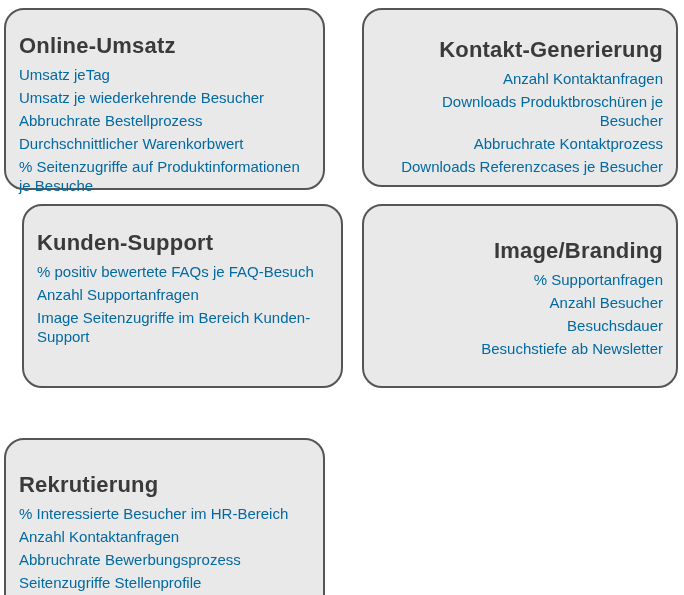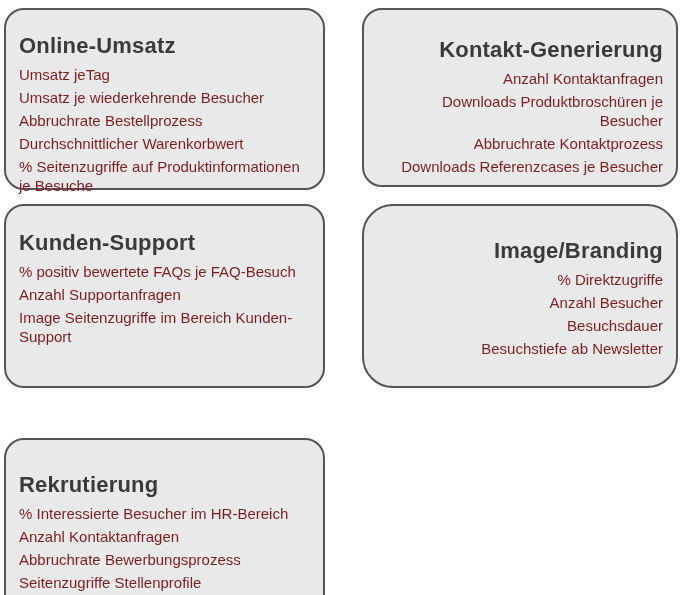--- a/index.html
+++ b/index.html
@@ -28,28 +28,28 @@
     font-weight: bold;
     color: #3a3a3a;
     letter-spacing: 0.2px;
     margin-bottom: 7px;
     line-height: 1.15;
   }
   .kpi-list { list-style: none; }
   .kpi-item {
     font-size: 15px;
     line-height: 19px;
-    color: #7f1d1d;
+    color: #0369a1;
     margin-bottom: 4px;
   }
   
   #card-0 { left: 4px;   top: 8px;   width: 321px; height: 182px; padding-top: 23px; }
   #card-1 { left: 362px; top: 8px;   width: 316px; height: 179px; padding-top: 27px; }
-  #card-2 { left: 4px;   top: 204px; width: 321px; height: 184px; }
-  #card-3 { left: 362px; top: 204px; width: 316px; height: 184px; padding-top: 32px; border-radius: 31px; }
+  #card-2 { left: 22px;   top: 204px; width: 321px; height: 184px; }
+  #card-3 { left: 362px; top: 204px; width: 316px; height: 184px; padding-top: 32px; }
   #card-4 { left: 4px;   top: 402px; width: 321px; height: 188px; padding-top: 32px; margin-top: 36px; }
 </style>
 </head>
 <body>
 
 <div class="canvas">
 
   <div class="card align-left" id="card-0">
     <div class="card-title">Online-Umsatz</div>
     <ul class="kpi-list">
@@ -76,21 +76,21 @@
     <ul class="kpi-list">
       <li class="kpi-item">% positiv bewertete FAQs je FAQ-Besuch</li>
       <li class="kpi-item">Anzahl Supportanfragen</li>
       <li class="kpi-item">Image Seitenzugriffe im Bereich Kunden-Support</li>
     </ul>
   </div>
 
   <div class="card align-right" id="card-3">
     <div class="card-title">Image/Branding</div>
     <ul class="kpi-list">
-      <li class="kpi-item">% Direktzugriffe</li>
+      <li class="kpi-item">% Supportanfragen</li>
       <li class="kpi-item">Anzahl Besucher</li>
       <li class="kpi-item">Besuchsdauer</li>
       <li class="kpi-item">Besuchstiefe ab Newsletter</li>
     </ul>
   </div>
 
   <div class="card align-left" id="card-4">
     <div class="card-title">Rekrutierung</div>
     <ul class="kpi-list">
       <li class="kpi-item">% Interessierte Besucher im HR-Bereich</li>

